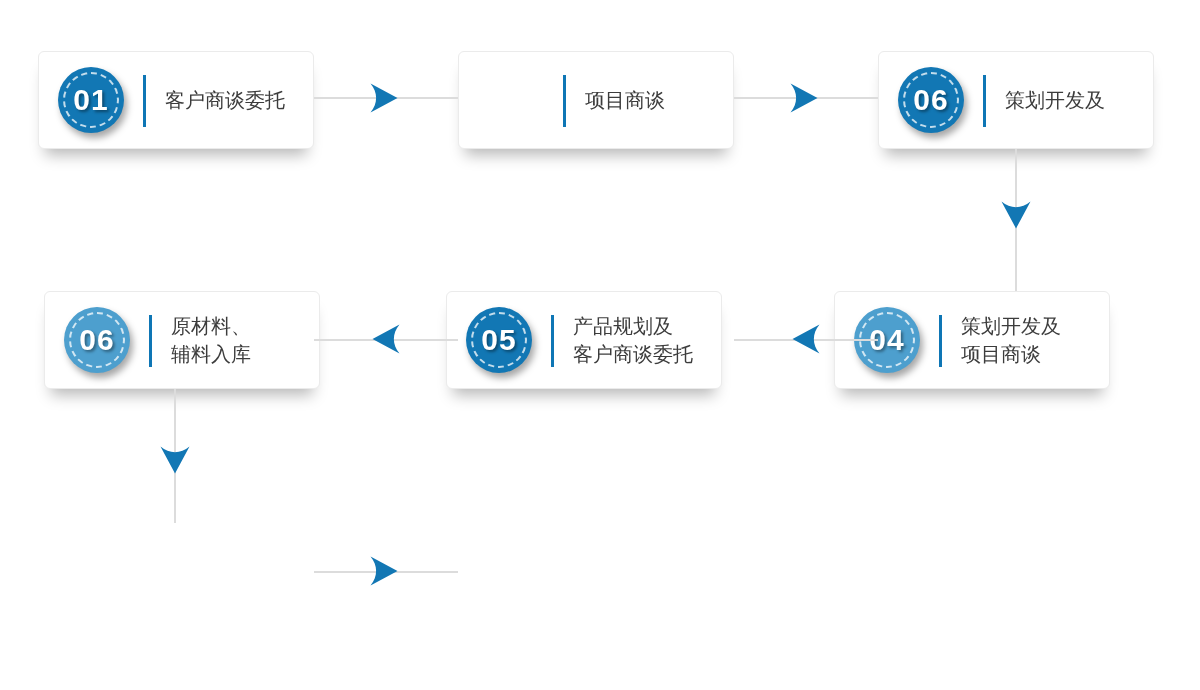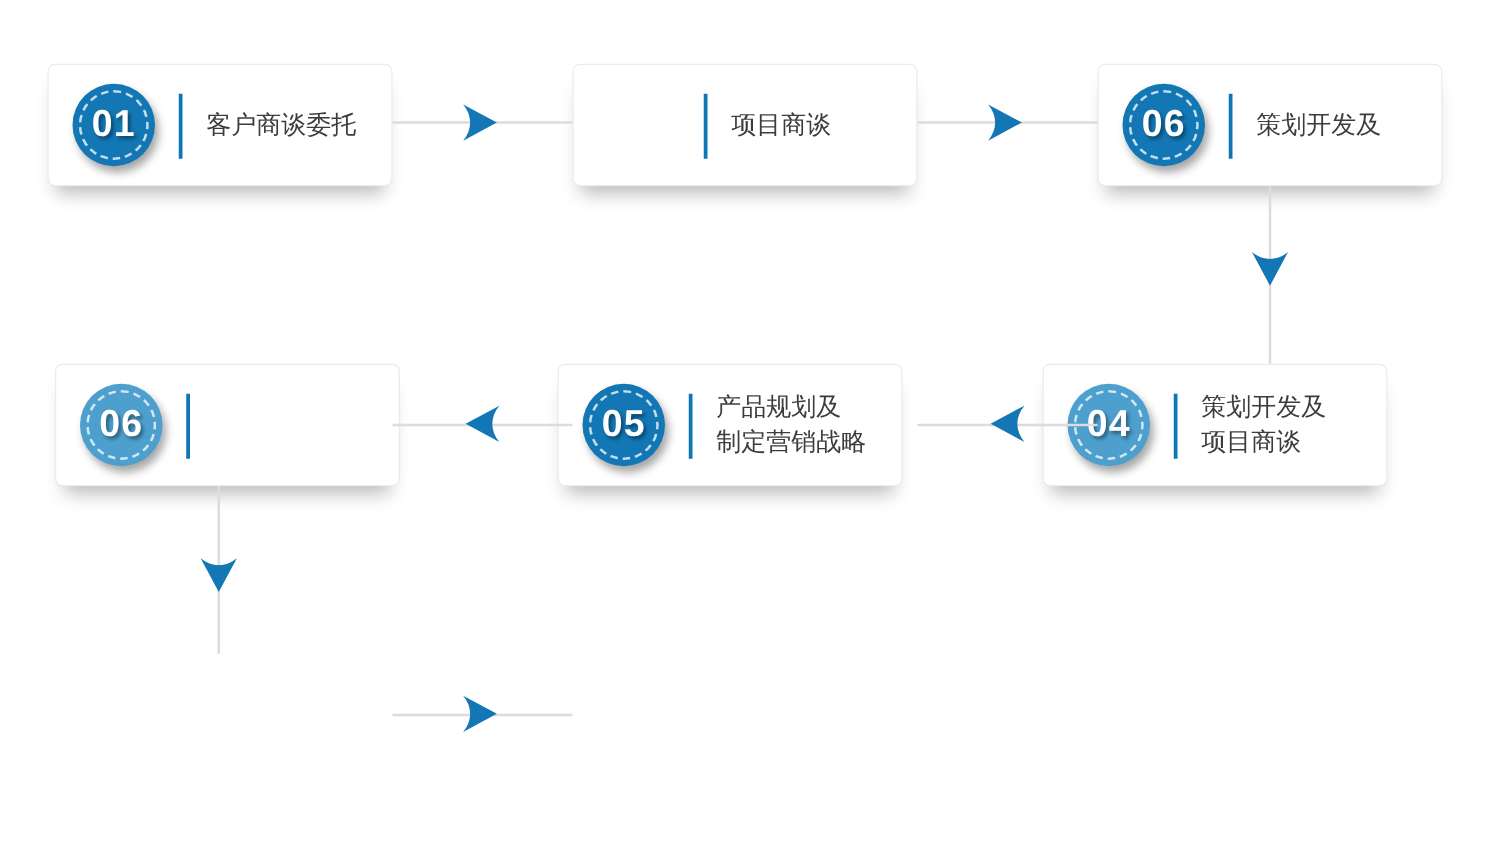--- a/index.html
+++ b/index.html
@@ -96,29 +96,31 @@
 项目商谈</div>
   </div>
 
   <div class="card card-5">
     <div class="circle dark">
       <div class="dash"></div>
       <span class="num">05</span>
     </div>
     <div class="sep"></div>
     <div class="label">产品规划及
-制定营销战略</div>
+客户商谈委托</div>
   </div>
 
   <div class="card card-6">
     <div class="circle light">
       <div class="dash"></div>
       <span class="num">06</span>
     </div>
     <div class="sep"></div>
+    <div class="label">原材料、
+辅料入库</div>
   </div>
 
 
 
   <div class="line line-h l1"></div>
   <div class="line line-h l2"></div>
   <div class="line line-v l3"></div>
   <div class="line line-h l4"></div>
   <div class="line line-h l5"></div>
   <div class="line line-v l6"></div>

